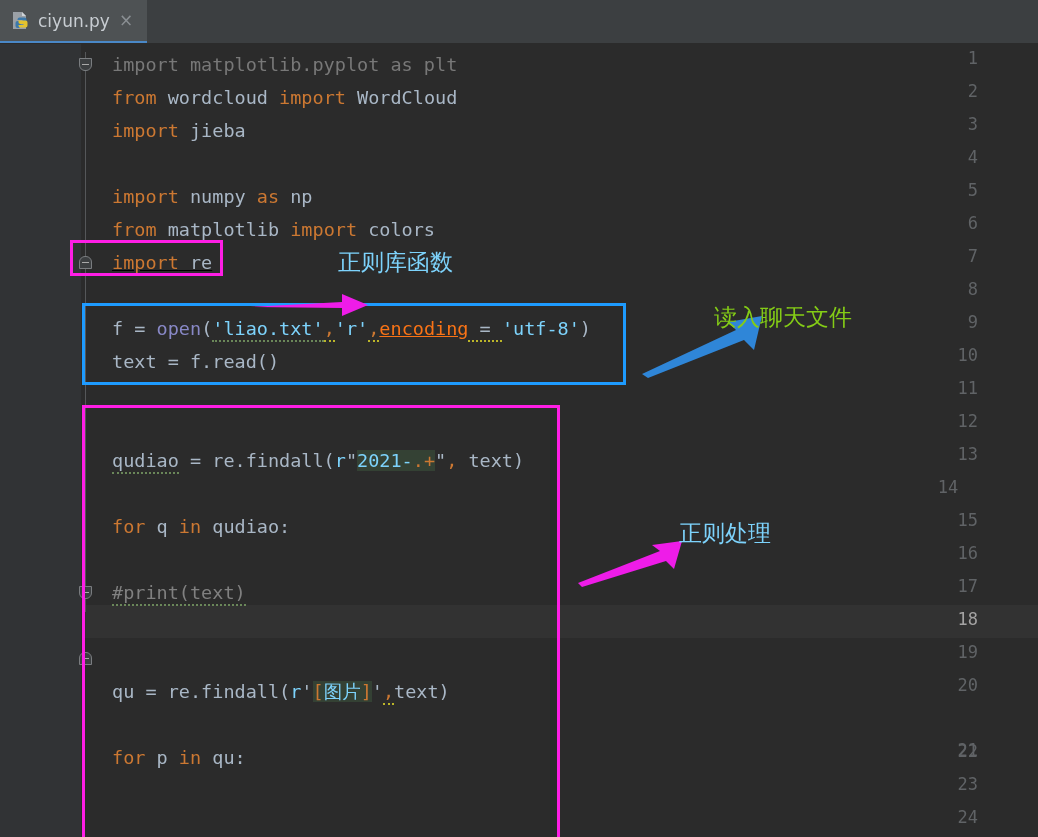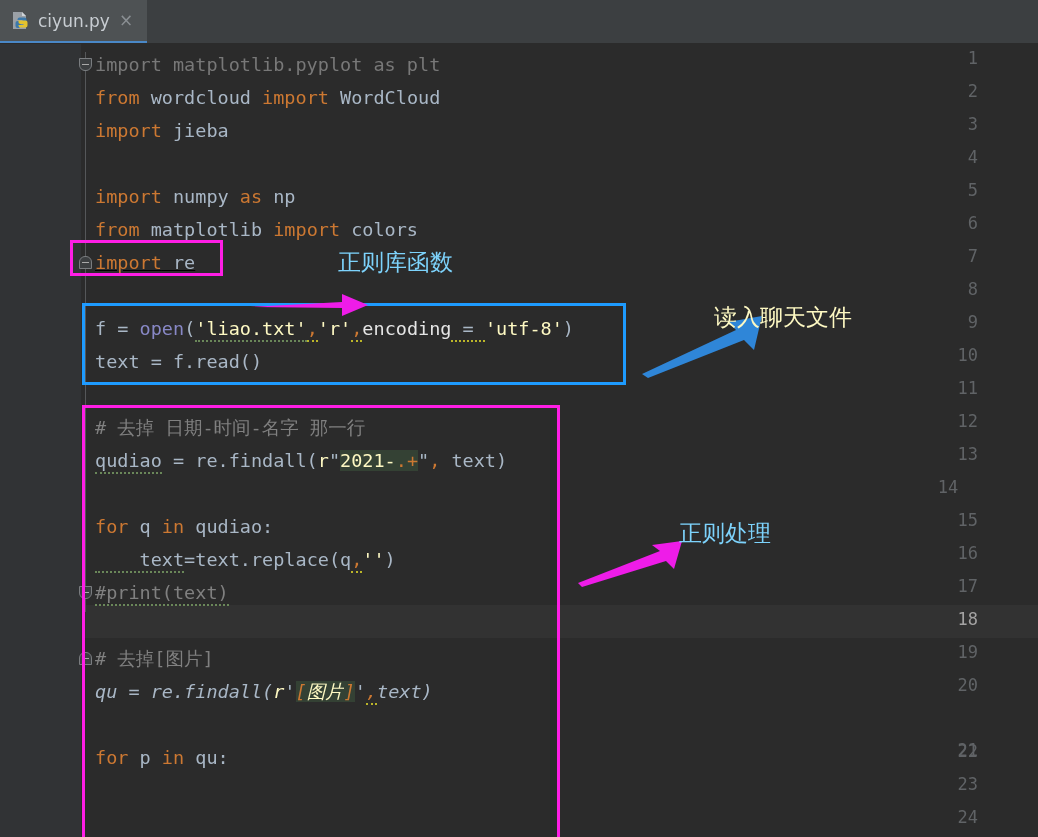--- a/index.html
+++ b/index.html
@@ -65,32 +65,32 @@
   }
 
   
   #foldguide {
     position: absolute; left: 85px; top: 8px; width: 1px; height: 560px;
     background: #555759;
   }
 
   
   .code {
-    position: absolute; left: 95px;
+    position: absolute; left: 112px;
     font-size: 18.5px;
     line-height: 33px;
     white-space: pre;
     font-family: "DejaVu Sans Mono", monospace;
     letter-spacing: 0px;
   }
   .kw      { color: #cc7832; }           
   .plain   { color: #a9b7c6; }           
-  .str     { color: #fef9c3; }
+  .str     { color: #7dd3fc; }
   .builtin { color: #8888c6; }           
-  .param   { color: #e5e5e5; }           
+  .param   { color: #f97316; text-decoration: underline; }           
   .comment { color: #808080; }           
   .grayed  { color: #787878; }           
   .rxmeta  { color: #cc7832; }           
   .sep     { color: #cc7832; }
   .hl-re   { background: #344134; }      
 
   
   .sq {
     border-bottom: 2px dotted #6a8759;
     padding-bottom: 1px;
@@ -120,21 +120,21 @@
   .box.blue    { border: 3px solid #1e9bff; }
 
   
   .anno {
     position: absolute;
     font-family: "DejaVu Sans", sans-serif;
     font-size: 23px;
     white-space: nowrap;
   }
   .anno.magenta { color: #7dd3fc; }
-  .anno.blue    { color: #fef9c3; font-family: Liberation Serif, serif; }
+  .anno.blue    { color: #84cc16; font-family: Liberation Serif, serif; }
 
   
   #watermark {
     position: absolute; right: 12px; bottom: 9px;
     color: #a6a6a6; font-size: 15px;
     font-family: "DejaVu Sans", sans-serif;
   }
   svg { display: block; overflow: visible; }
 </style>
 </head>
@@ -205,33 +205,30 @@
   <div class="code" style="top:169px;"><span class="kw">from</span><span class="plain"> matplotlib </span><span class="kw">import</span><span class="plain"> colors</span></div>
 
   <div class="code" style="top:136px;"><span class="kw">import</span><span class="plain"> numpy </span><span class="kw">as</span><span class="plain"> np</span></div>
 
   <div class="code" style="top:202px;text-decoration:underline;"><span class="kw">import</span><span class="plain"> re</span></div>
 
   <div class="code" style="top:268px;"><span class="plain">f = </span><span class="builtin">open</span><span class="plain">(</span><span class="str sq">'liao.txt'</span><span class="sep sq-o">,</span><span class="str">'r'</span><span class="sep sq-o">,</span><span class="param">encoding</span><span class="plain sq-o"> = </span><span class="str">'utf-8'</span><span class="plain">)</span></div>
 
   <div class="code" style="top:301px;"><span class="plain">text = f.read()</span></div>
 
-  <div class="code" style="top:367px;"><span class="comment"># 去掉 日期-时间-名字 那一行</span></div>
 
   <div class="code" style="top:400px;"><span class="plain sq">qudiao</span><span class="plain"> = re.findall(</span><span class="str">r</span><span class="plain">"</span><span class="str hl-re">2021-</span><span class="rxmeta hl-re">.+</span><span class="plain">"</span><span class="sep">,</span><span class="plain"> text)</span></div>
 
   <div class="code" style="top:466px;"><span class="kw">for</span><span class="plain"> q </span><span class="kw">in</span><span class="plain"> qudiao:</span></div>
 
-  <div class="code" style="top:499px;"><span class="plain sq">    text</span><span class="plain">=text.replace(q</span><span class="sep sq-o">,</span><span class="str">''</span><span class="plain">)</span></div>
 
   <div class="code" style="top:532px;"><span class="comment sq">#print(text)</span></div>
 
-  <div class="code" style="top:598px;"><span class="comment"># 去掉[图片]</span></div>
-
-  <div class="code" style="top:631px;font-style:italic;"><span class="plain">qu = re.findall(</span><span class="str">r</span><span class="plain">'</span><span class="rxmeta hl-re">[</span><span class="str hl-re">图片</span><span class="rxmeta hl-re">]</span><span class="plain">'</span><span class="sep sq-o">,</span><span class="plain">text)</span></div>
+
+  <div class="code" style="top:631px;"><span class="plain">qu = re.findall(</span><span class="str">r</span><span class="plain">'</span><span class="rxmeta hl-re">[</span><span class="str hl-re">图片</span><span class="rxmeta hl-re">]</span><span class="plain">'</span><span class="sep sq-o">,</span><span class="plain">text)</span></div>
 
   <div class="code" style="top:697px;"><span class="kw">for</span><span class="plain"> p </span><span class="kw">in</span><span class="plain"> qu:</span></div>
 
 
   <div class="box magenta" style="left:70px;  top:196px; width:153px; height:36px;"></div>
   <div class="box blue" style="left:82px;  top:259px; width:544px; height:82px;"></div>
   <div class="box magenta" style="left:82px;  top:361px; width:478px; height:435px;"></div>
 
   <svg style="position:absolute; left:250px; top:248px;" width="120" height="26" viewBox="0 0 120 26">
     <path d="M0 15 L92 10 L92 2 L118 13 L92 24 L92 16 Z" fill="#ee1ce8"></path>

